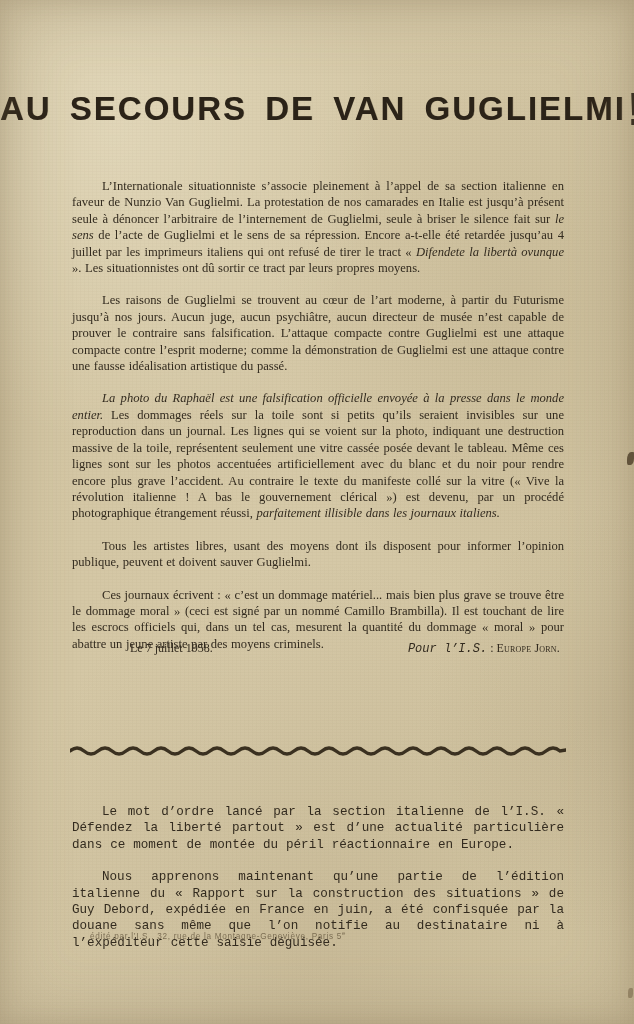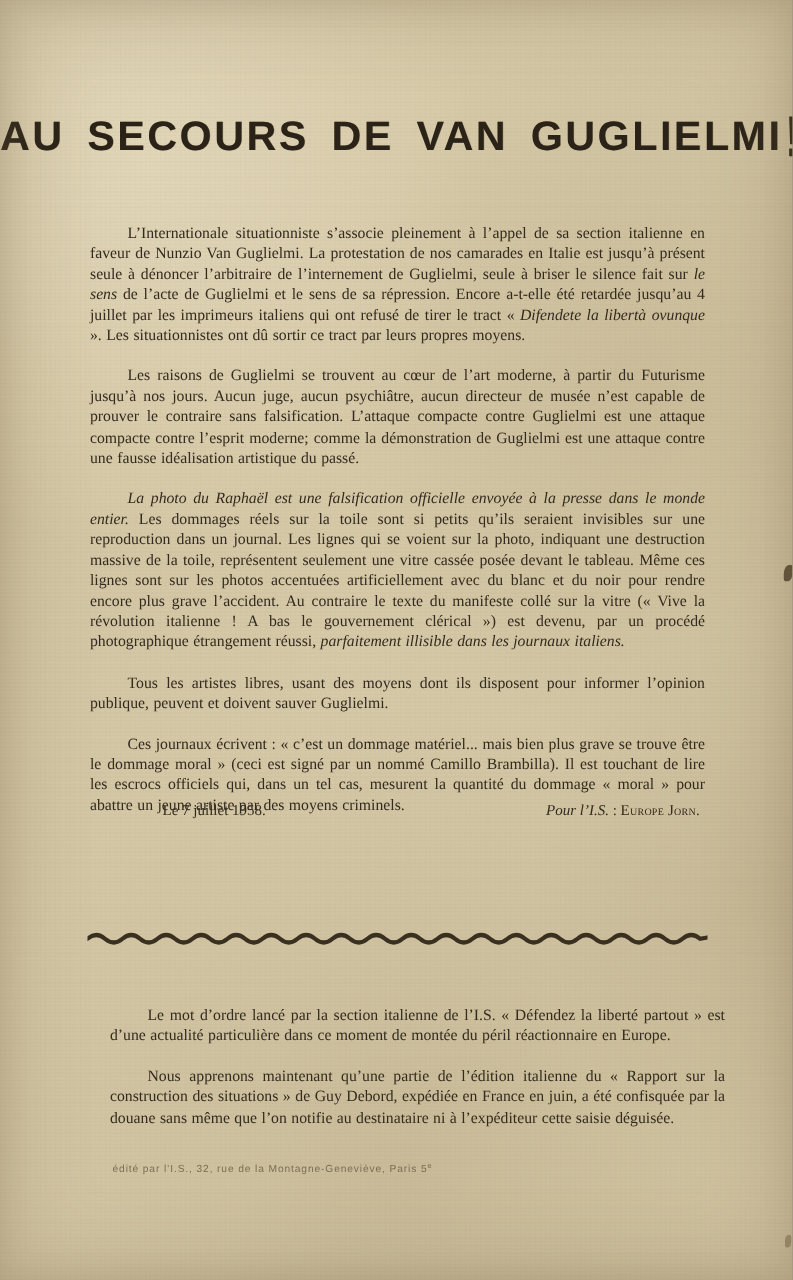--- a/index.html
+++ b/index.html
@@ -108,39 +108,40 @@
     width: 492px;
     top: 640px;
     display: flex;
     justify-content: space-between;
     font-size: 12px;
     line-height: 16px;
     color: #332b1f;
   }
   .date-line { padding-left: 58px; }
   .sig-line  { padding-right: 4px; white-space: nowrap; }
-  .sig-line .pour { font-style: italic; }
+  .sig-line .pour { font-style: italic; font-family: Liberation Mono, monospace; }
   .sig-name { font-variant: small-caps; letter-spacing: 0.2px; }
 
   
   .divider {
     position: absolute;
     left: 70px;
     top: 742px;
     width: 496px;
     height: 14px;
   }
   .divider svg { display: block; width: 100%; height: 100%; }
 
   
   .lower-col {
     position: absolute;
-    left: 88px;
+    left: 72px;
     width: 492px;
     top: 788px;
+    font-family: Liberation Mono, monospace;
   }
 
   
   .colophon {
     position: absolute;
     left: 90px;
     top: 930px;
     font-family: "Liberation Sans", "DejaVu Sans", sans-serif;
     font-size: 8.2px;
     letter-spacing: 0.7px;

